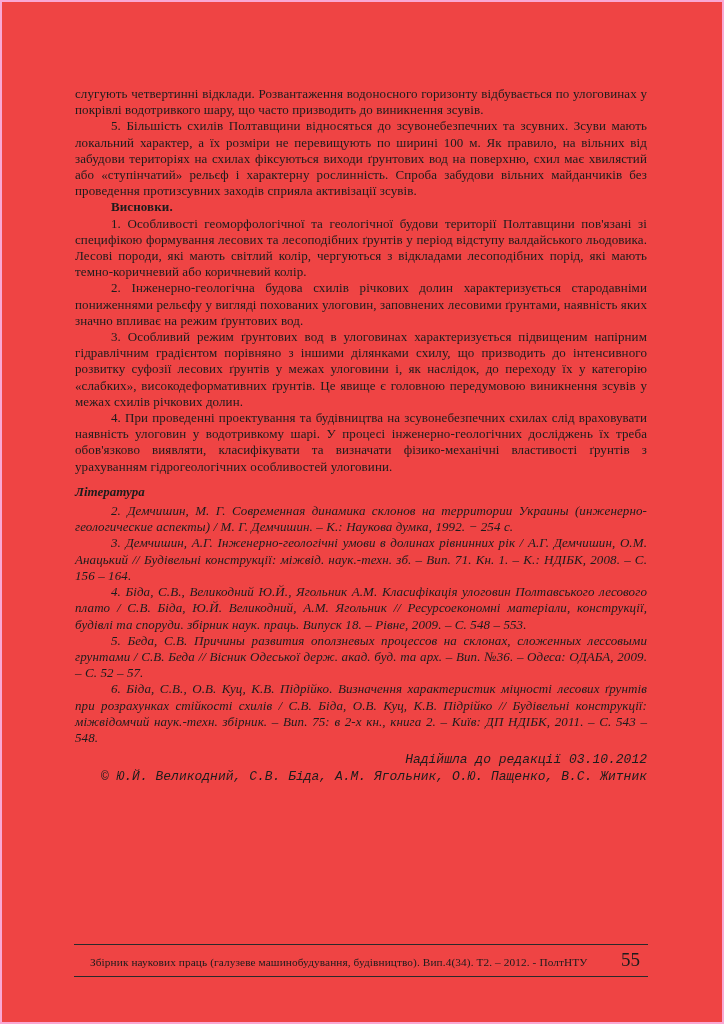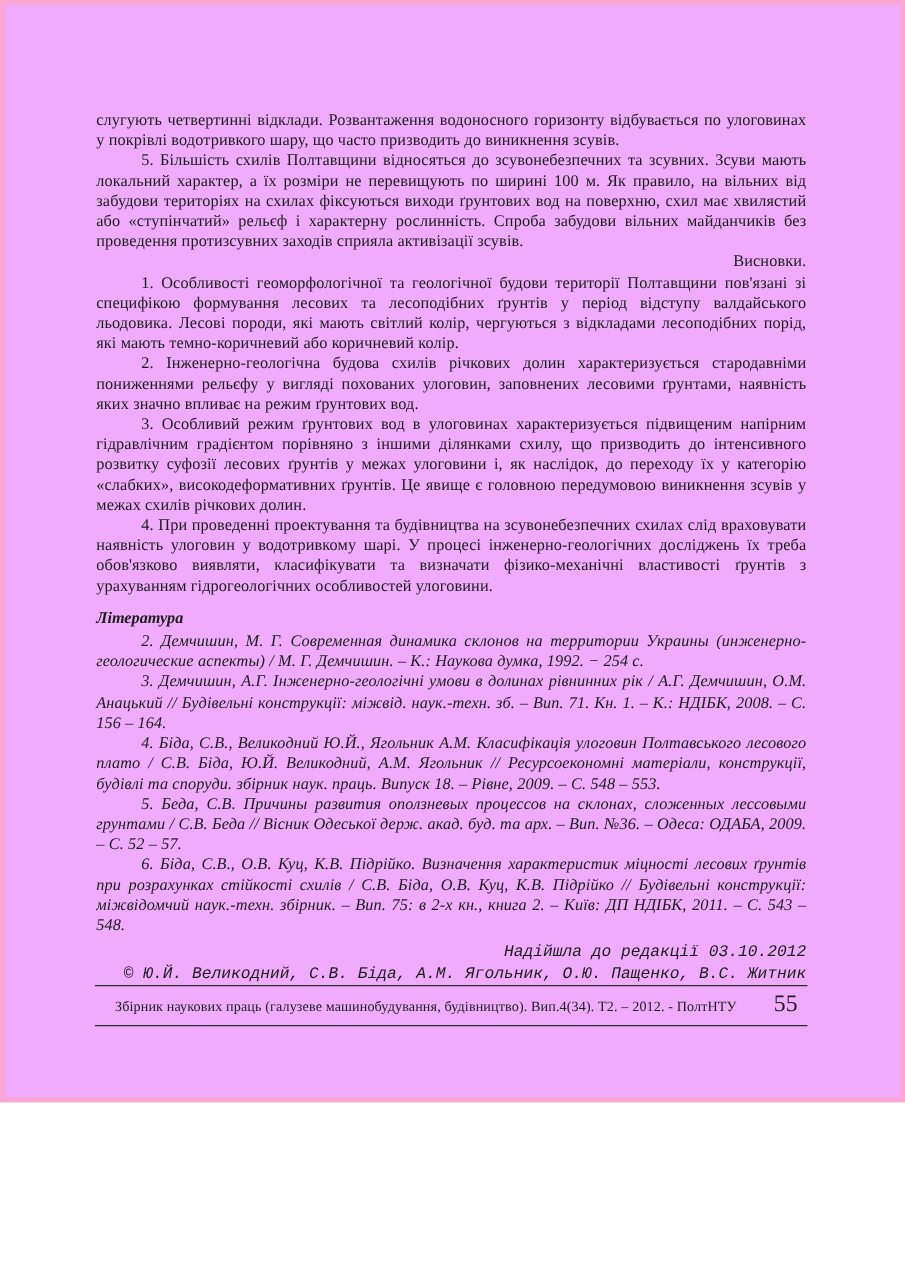--- a/index.html
+++ b/index.html
@@ -3,48 +3,48 @@
 <meta charset="utf-8">
 <style>
   html, body {
     margin: 0;
     padding: 0;
     background: #ffffff;
   }
   .page {
     position: relative;
     width: 724px;
-    height: 882px;
-    background: #f0abfc;
+    height: 1024px;
+    background: #ef4444;
     font-family: "Liberation Serif", "DejaVu Serif", serif;
     color: #1c1c1c;
     overflow: hidden;
     box-sizing: border-box;
-    border: 4px solid #f9a8d4;
+    border: 2px solid #f9a8d4;
   }
   .content {
     position: absolute;
     top: 84px;
     left: 73px;
     right: 75px;
   }
   .para {
     margin: 0;
     font-size: 13px;
     line-height: 16.2px;
     text-align: justify;
     text-indent: 36px;
     letter-spacing: 0.1px;
   }
   .no-indent {
     text-indent: 0;
   }
   .heading-bold {
-    font-weight: normal;
-    text-align: right;
+    font-weight: bold;
+    text-align: left;
   }
   .lit-heading {
     margin: 9px 0 3px 0;
     font-size: 13px;
     line-height: 16.2px;
     font-style: italic;
     font-weight: bold;
   }
   .ref {
     font-style: italic;
@@ -57,21 +57,21 @@
     text-align: right;
     font-family: Liberation Mono, monospace;
   }
   .received {
     margin-top: 5px;
   }
   .footer {
     position: absolute;
     left: 72px;
     right: 74px;
-    bottom: 57px;
+    bottom: 45px;
     border-top: 1.2px solid #2a2a2a;
     border-bottom: 1.2px solid #2a2a2a;
     padding: 4px 8px 5px 16px;
     display: flex;
     justify-content: space-between;
     align-items: baseline;
   }
   .footer-journal {
     font-size: 11.3px;
     letter-spacing: 0.1px;

